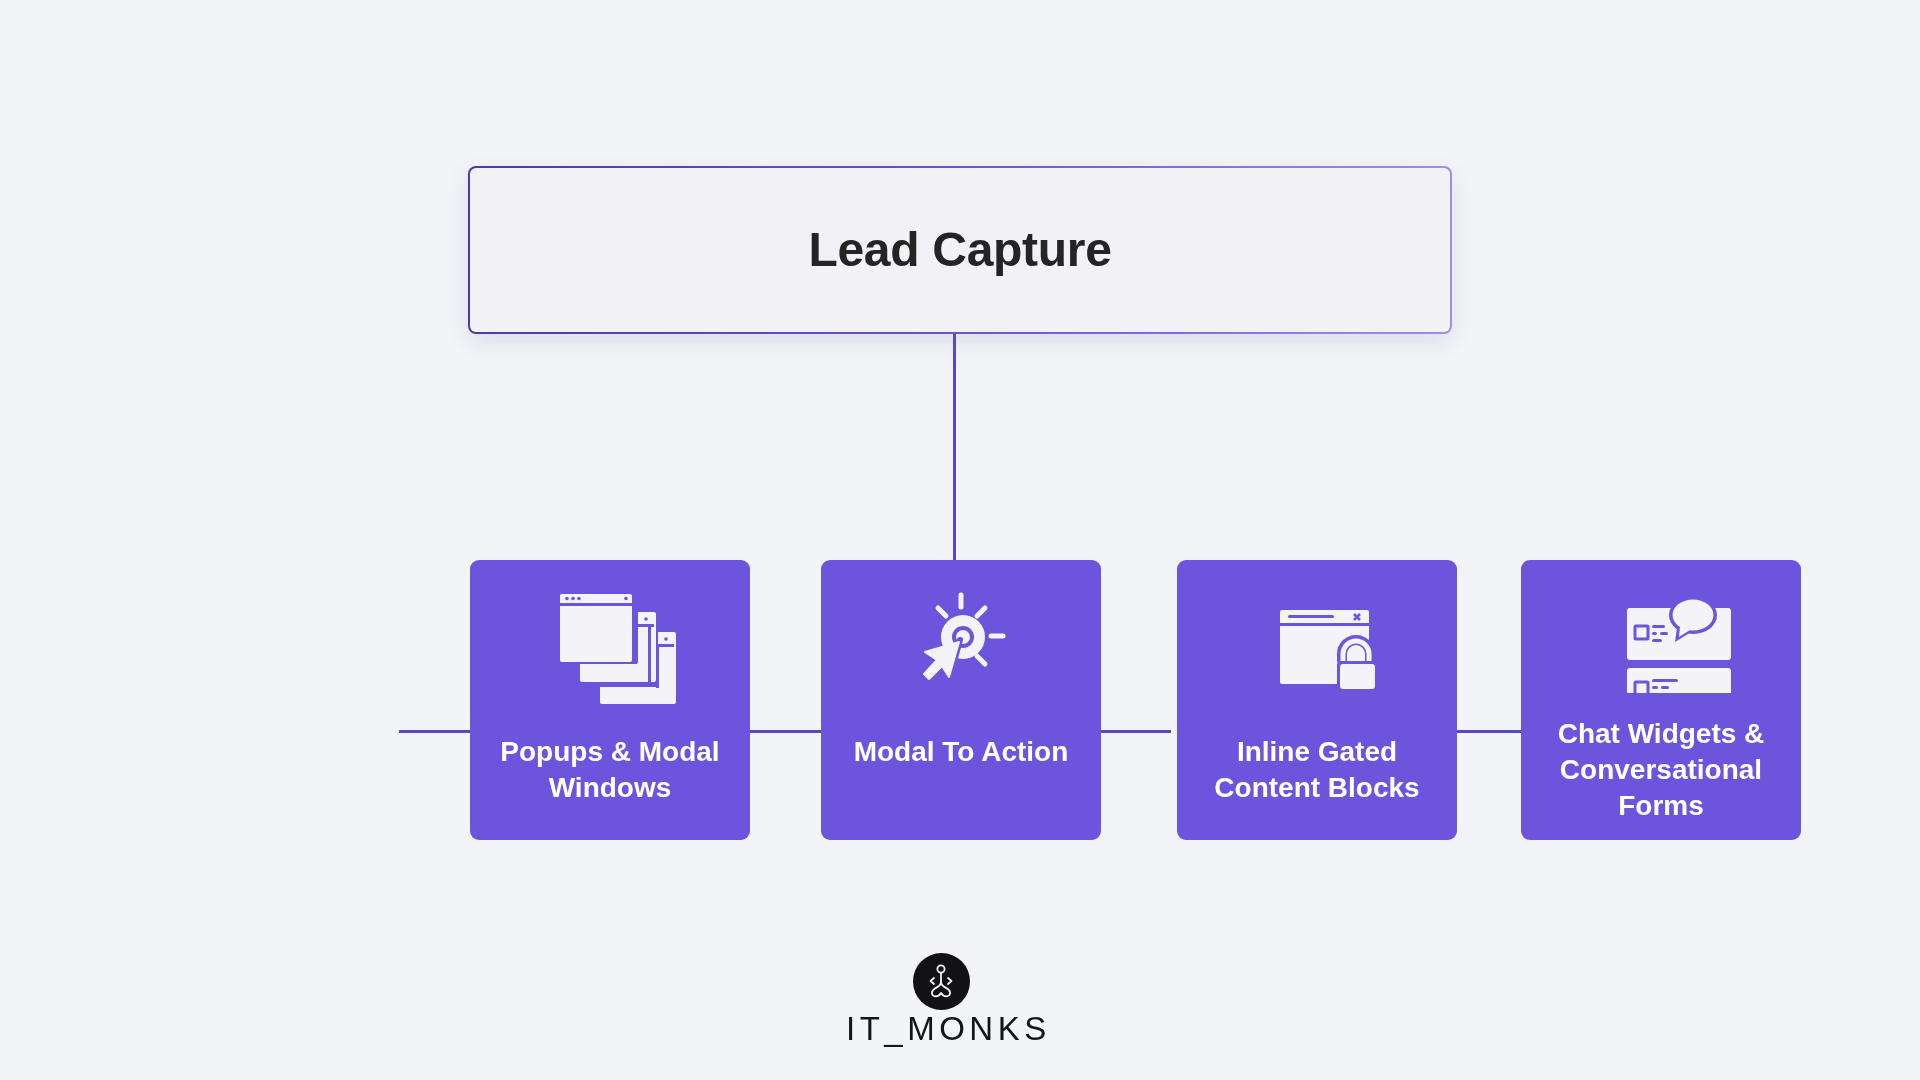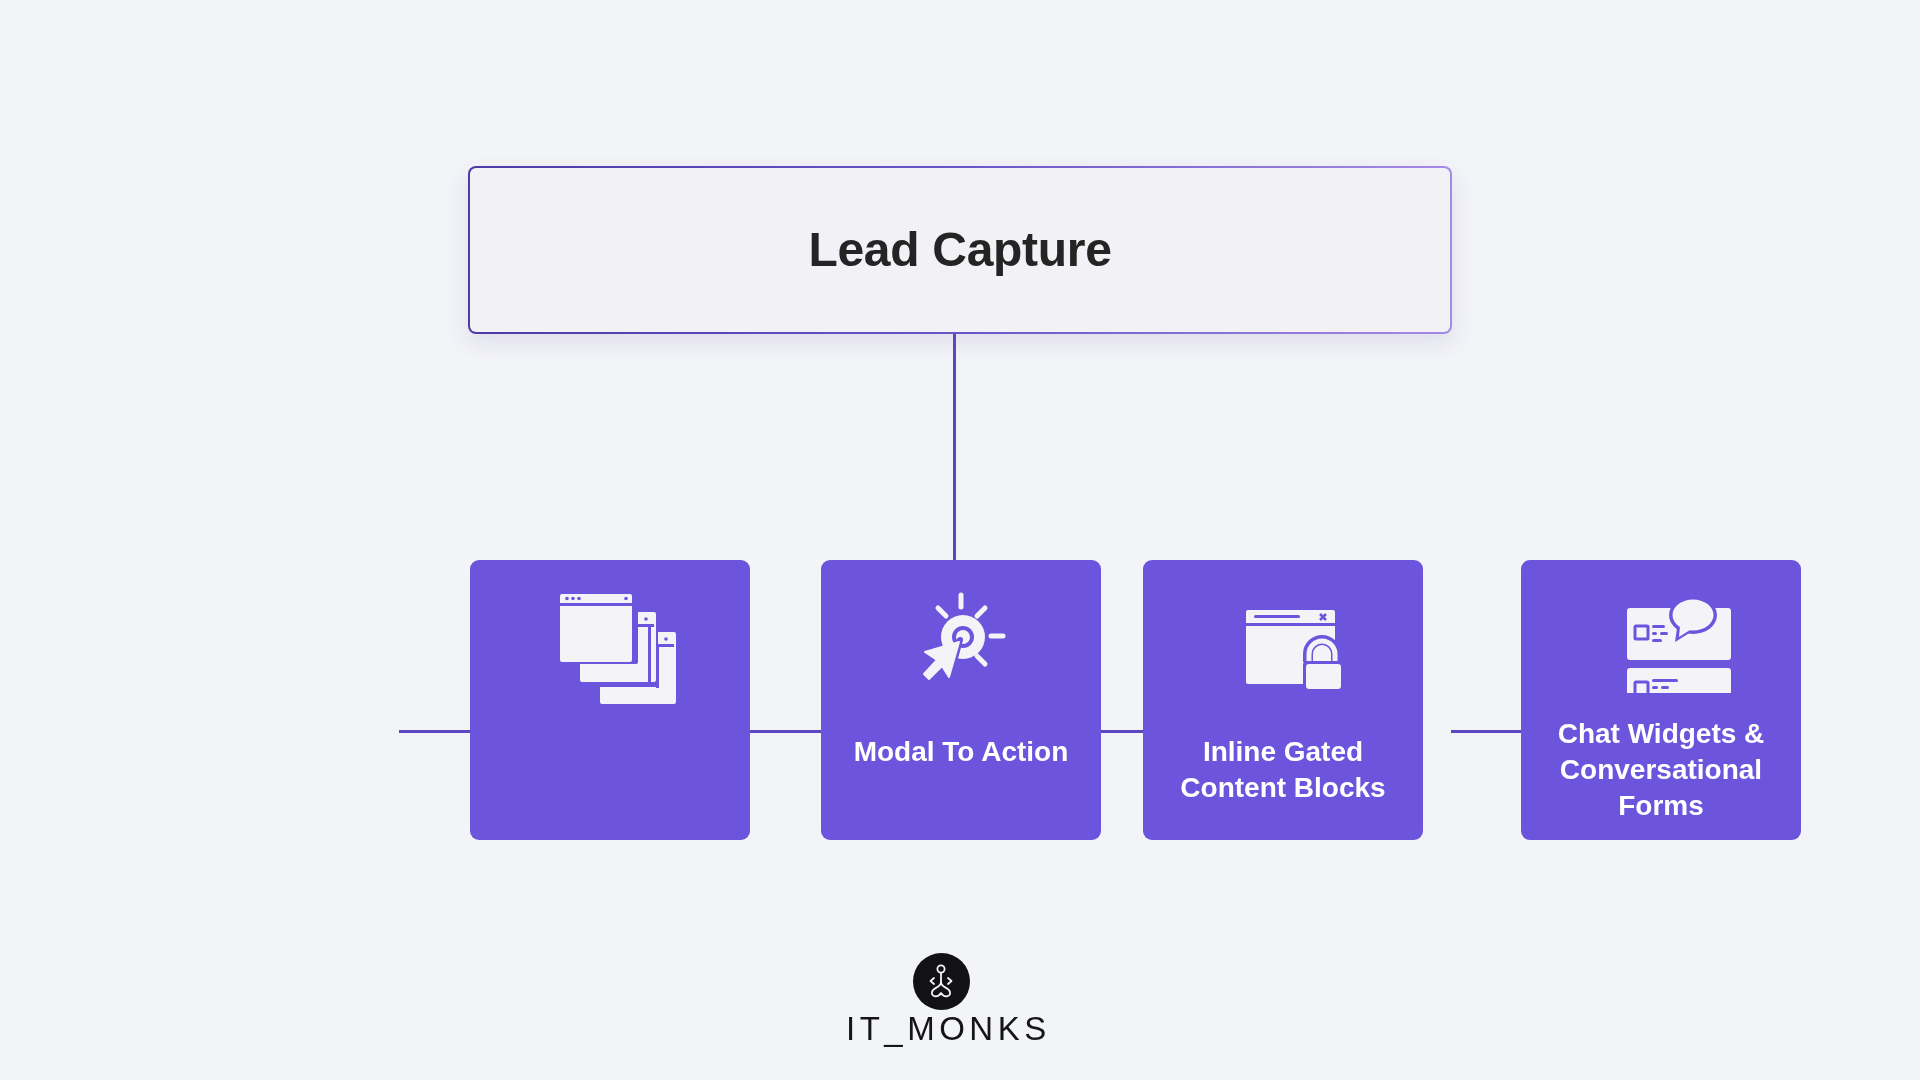--- a/index.html
+++ b/index.html
@@ -157,20 +157,21 @@
         <rect x="98" y="32" width="16" height="10" fill="#F3F3F8"></rect>
         <rect x="98" y="42" width="16" height="3" fill="#6C55DC"></rect>
         <circle cx="106" cy="37" r="1.8" fill="#6C55DC"></circle>
         <rect x="118" y="52" width="16" height="10" fill="#F3F3F8"></rect>
         <rect x="118" y="62" width="16" height="3" fill="#6C55DC"></rect>
         <circle cx="126" cy="57" r="1.8" fill="#6C55DC"></circle>
         <rect x="116" y="62" width="3" height="44" fill="#6C55DC"></rect>
         <rect x="60" y="102" width="59" height="3" fill="#6C55DC"></rect>
       </svg>
     </div>
+    <div class="card-label" style="top:174px;">Popups &amp; Modal Windows</div>
   </div>
 
   <div class="card" style="left:821px;">
     <div class="card-icon">
       <svg viewBox="0 0 140 122">
         <g stroke="#F3F3F8" stroke-width="5" stroke-linecap="round">
           <line x1="70" y1="13" x2="70" y2="25"></line>
           <line x1="47" y1="26" x2="55" y2="34"></line>
           <line x1="94" y1="26" x2="86" y2="34"></line>
           <line x1="100" y1="54" x2="112" y2="54"></line>
@@ -181,21 +182,21 @@
         <circle cx="72" cy="55" r="11" fill="#6C55DC"></circle>
         <circle cx="72" cy="55" r="7" fill="#F3F3F8"></circle>
 
         <path d="M69 58 L44 84 L52 84 L38 98 L44 104 L58 90 L58 98 Z" fill="#6C55DC" stroke="#6C55DC" stroke-width="6" stroke-linejoin="round"></path>
         <path d="M68 60 L34 70 L46 78 L33 92 L38 97 L51 84 L58 95 Z" fill="#F3F3F8" stroke="#F3F3F8" stroke-width="2" stroke-linejoin="round"></path>
       </svg>
     </div>
     <div class="card-label" style="top:174px;">Modal To Action</div>
   </div>
 
-  <div class="card" style="left:1143px;">
+  <div class="card" style="left:1177px;">
     <div class="card-icon">
       <svg viewBox="0 0 140 122">
 
         <rect x="33" y="28" width="89" height="74" rx="2" fill="#F3F3F8"></rect>
         <rect x="33" y="41" width="89" height="3" fill="#6C55DC"></rect>
         <rect x="41" y="33" width="46" height="3" rx="1.5" fill="#6C55DC"></rect>
         <path d="M107 32 L113 38 M113 32 L107 38" stroke="#6C55DC" stroke-width="2.5"></path>
 
         <path d="M95 80 V72 A14 14 0 0 1 123 72 V80" fill="none" stroke="#6C55DC" stroke-width="10"></path>
         <path d="M96 80 V72 A13 13 0 0 1 122 72 V80" fill="none" stroke="#F3F3F8" stroke-width="5"></path>

